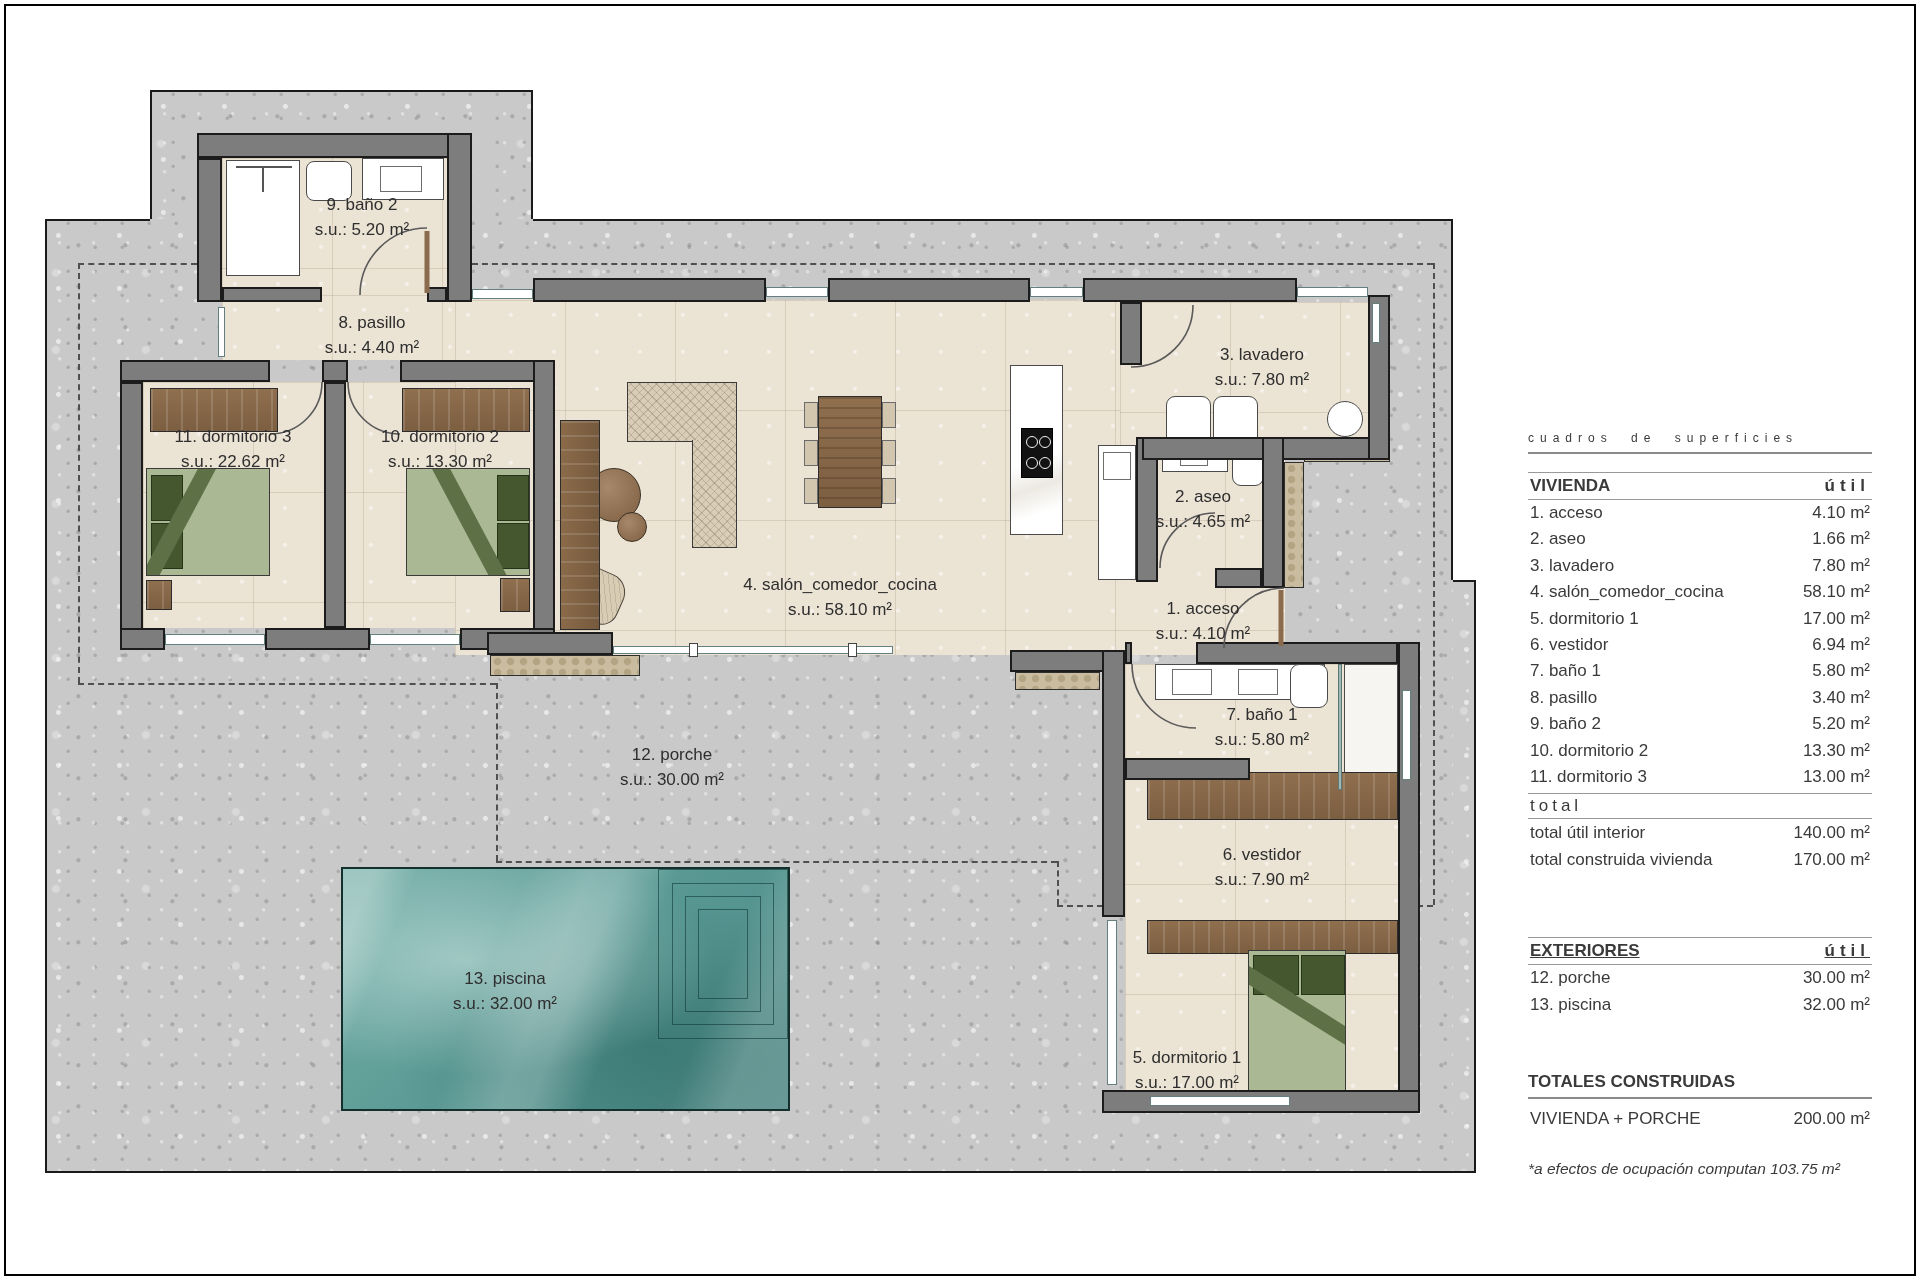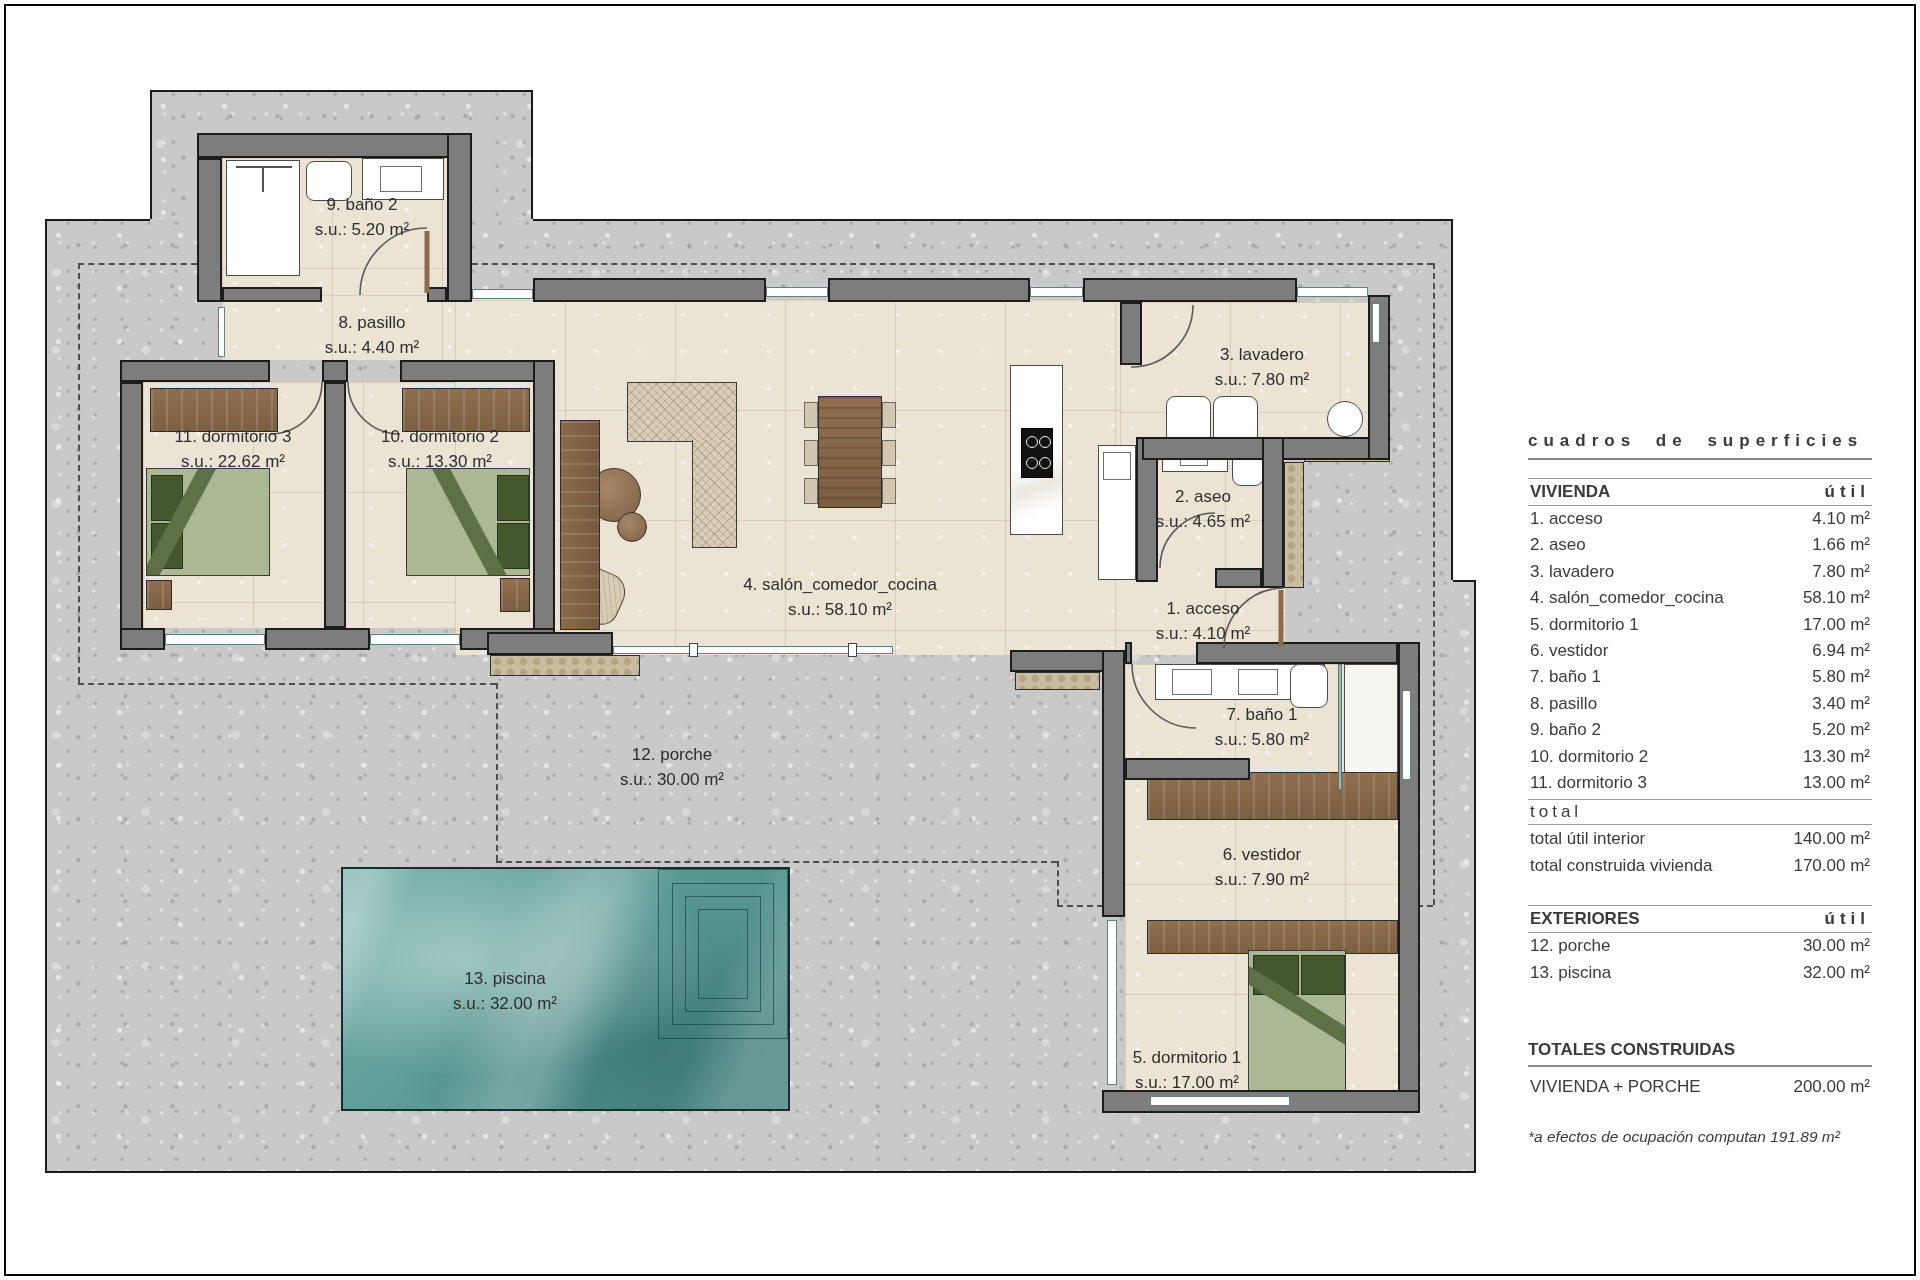--- a/index.html
+++ b/index.html
@@ -56,21 +56,21 @@
       linear-gradient(112deg, rgba(255,255,255,.28) 0 6%, transparent 14% 34%, rgba(255,255,255,.22) 46% 52%, transparent 62% 78%, rgba(255,255,255,.18) 88%),
       radial-gradient(ellipse at 28% 38%, rgba(235,248,246,.45), transparent 55%),
       radial-gradient(ellipse at 70% 75%, rgba(20,80,76,.35), transparent 60%),
       linear-gradient(135deg,#74aea7,#579792 55%,#4f8a87);
     border:2px solid #13302d;z-index:5;}
   .pstep{position:absolute;border:1.6px solid rgba(16,56,53,.6);}
   
   .lbl{position:absolute;transform:translateX(-50%);text-align:center;color:#2e2e2e;font-size:17px;line-height:25px;white-space:nowrap;z-index:20;}
   
   .panel{position:absolute;left:1528px;top:431px;width:344px;color:#3a3a3a;font-size:17px;z-index:30;}
-  .p-title{font-weight:700;letter-spacing:6px;word-spacing:9px;font-size:17px;white-space:nowrap;}
+  .p-title{font-weight:400;letter-spacing:6px;word-spacing:9px;font-size:12px;white-space:nowrap;}
   .p-titleline{border-top:2px solid #8a8a8a;margin-top:7px;}
   .sect-head{display:flex;justify-content:space-between;border-top:1.6px solid #999;border-bottom:1.6px solid #999;
     padding:3px 2px;font-weight:700;margin-top:18px;}
   .util{letter-spacing:5px;font-weight:700;}
   .trow{display:flex;justify-content:space-between;line-height:26.4px;padding:0 2px;}
   .total-h{border-top:1.5px solid #999;border-bottom:1.5px solid #999;letter-spacing:4px;padding:2px 2px;margin-top:3px;}
   .tot-row{display:flex;justify-content:space-between;line-height:27px;padding:0 2px;}
   .big-head{font-weight:700;border-bottom:2px solid #8a8a8a;padding-bottom:5px;margin-top:54px;}
   .note{font-style:italic;font-size:15.5px;margin-top:28px;white-space:nowrap;}
   svg.arcs{position:absolute;left:0;top:0;z-index:13;pointer-events:none;}
@@ -368,33 +368,33 @@
   <div class="total-h">total</div>
   <div class="tot-row">
       <span>total útil interior</span>
       <span>140.00 m²</span>
     </div>
   <div class="tot-row">
       <span>total construida vivienda</span>
       <span>170.00 m²</span>
     </div>
 
-  <div class="sect-head" style="margin-top:26px;">
+  <div class="sect-head" style="margin-top:64px;text-decoration:underline;">
     <span>EXTERIORES</span>
     <span class="util">útil</span>
   </div>
   <div class="trow">
       <span>12. porche</span>
       <span>30.00 m²</span>
     </div>
   <div class="trow">
       <span>13. piscina</span>
       <span>32.00 m²</span>
     </div>
 
   <div class="big-head">TOTALES CONSTRUIDAS</div>
   <div class="tot-row" style="margin-top:6px;">
       <span>VIVIENDA + PORCHE</span>
       <span>200.00 m²</span>
     </div>
 
-  <div class="note">*a efectos de ocupación computan 191.89 m²</div>
+  <div class="note">*a efectos de ocupación computan 103.75 m²</div>
 </div>
 
 </body></html>

